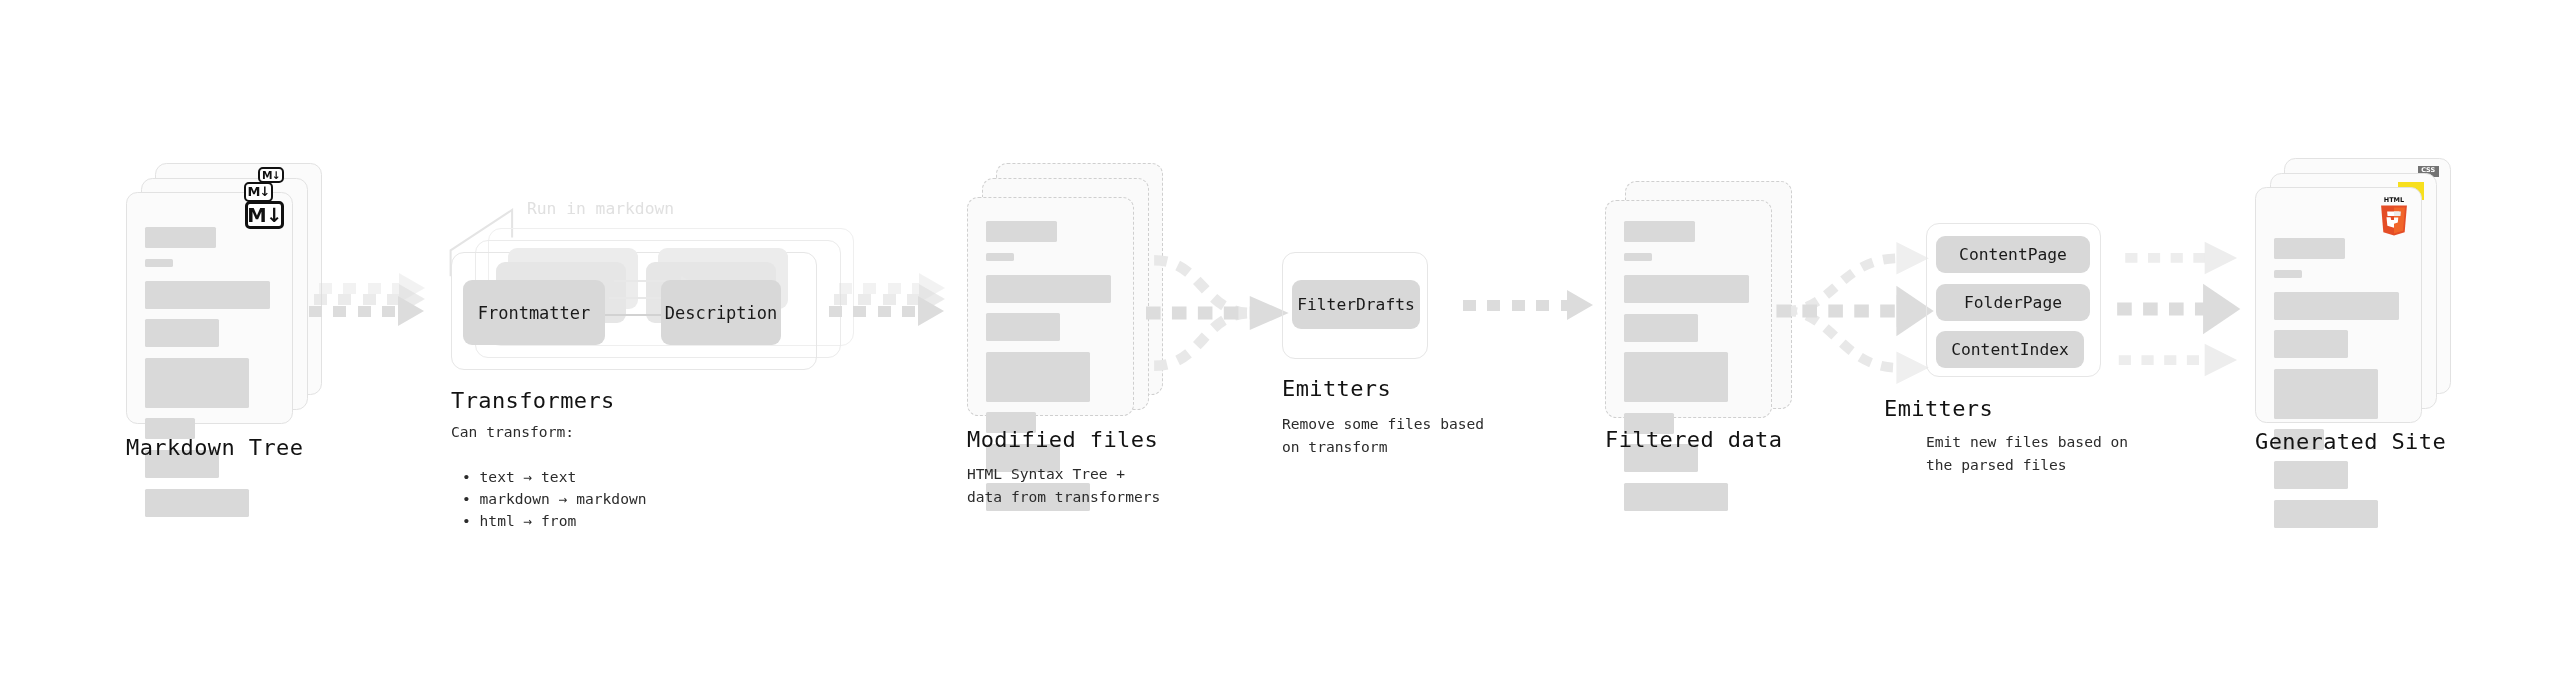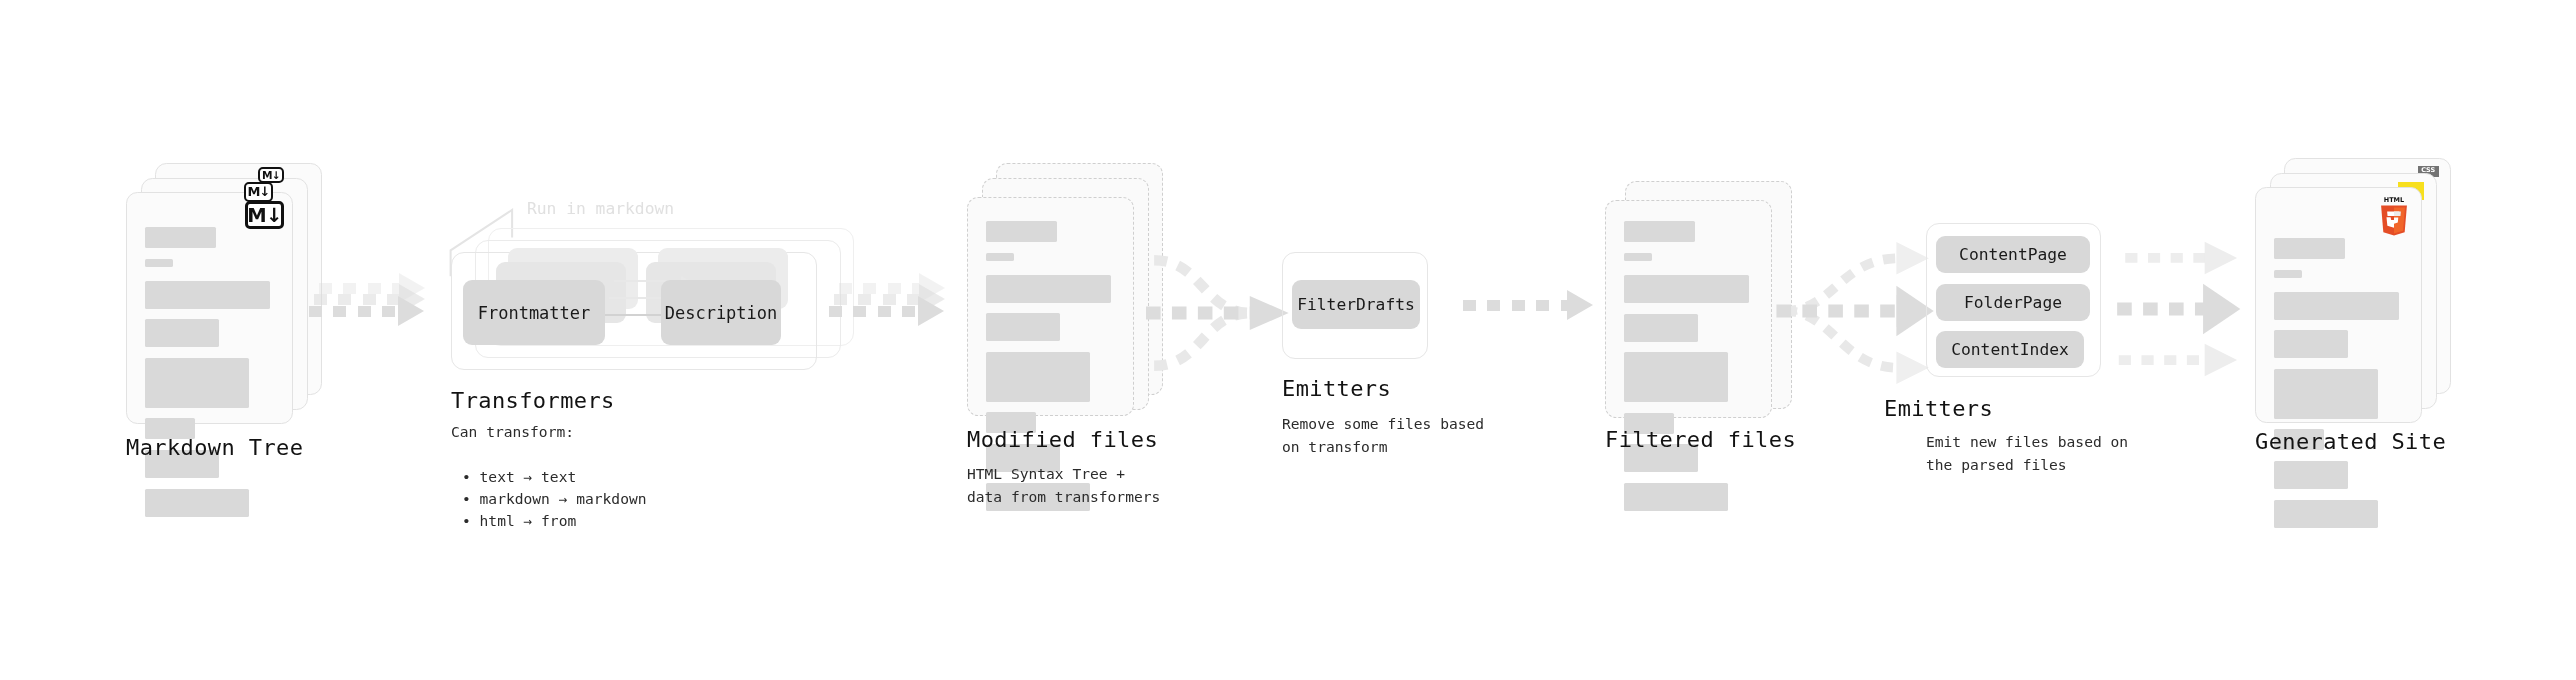--- a/index.html
+++ b/index.html
@@ -233,21 +233,21 @@
         <div class="bar tiny"></div>
         <div class="bar r1"></div>
         <div class="bar r2"></div>
         <div class="bar r3"></div>
         <div class="bar r4"></div>
         <div class="bar r5"></div>
         <div class="bar r6"></div>
       </div>
     </div>
   </div>
-  <div class="title" style="left:1605px; top:427px;">Filtered files</div>
+  <div class="title" style="left:1605px; top:427px;">Filtered data</div>
 
   <svg class="fan" style="left:1776px; top:234px;" width="163" height="154" viewBox="0 0 200 190">
     <path d="M10 95 C70 95, 80 30, 150 30" fill="none" stroke="#e8e8e8" stroke-width="12" stroke-dasharray="15 13"></path>
     <path d="M10 95 C70 95, 80 165, 150 165" fill="none" stroke="#e8e8e8" stroke-width="12" stroke-dasharray="15 13"></path>
     <path d="M0 95 L150 95" fill="none" stroke="#dcdcdc" stroke-width="16" stroke-dasharray="18 14"></path>
     <polygon points="148,75 188,95 148,115" fill="#efefef"></polygon>
     <polygon points="148,10 188,30 148,50" fill="#efefef"></polygon>
     <polygon points="148,145 188,165 148,185" fill="#efefef"></polygon>
     <polygon points="148,64 194,95 148,126" fill="#dcdcdc"></polygon>
   </svg>

